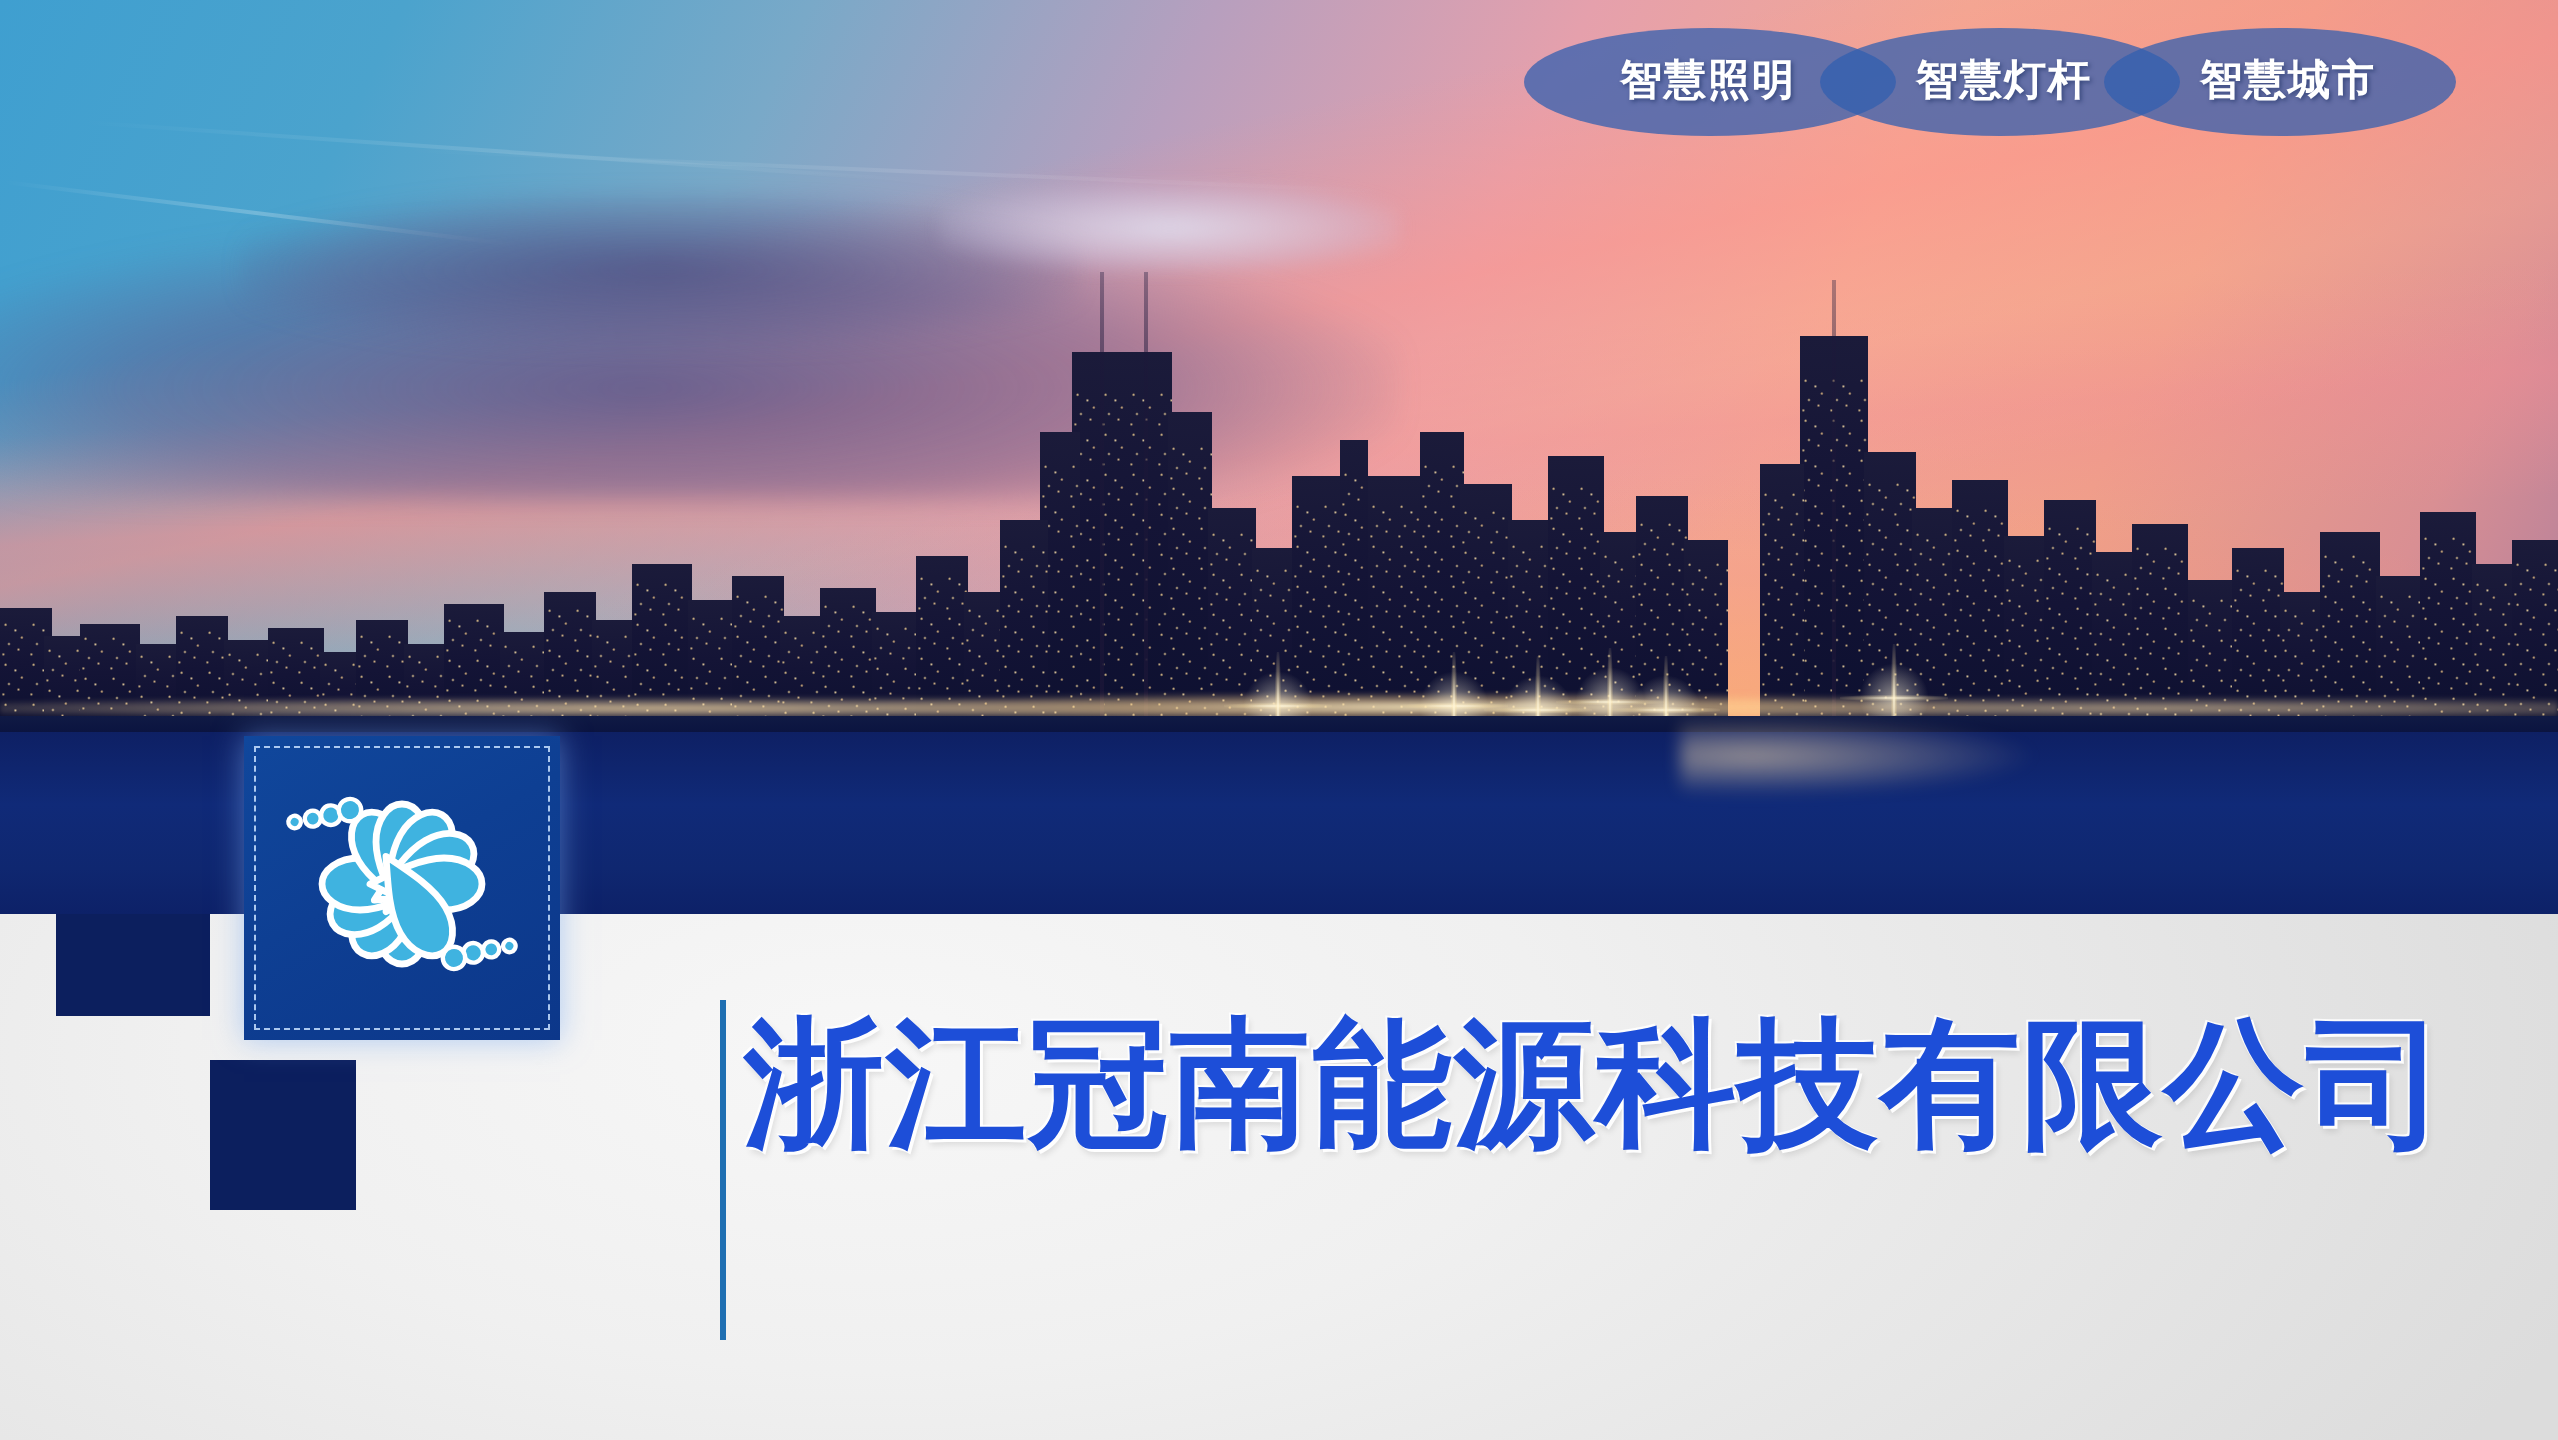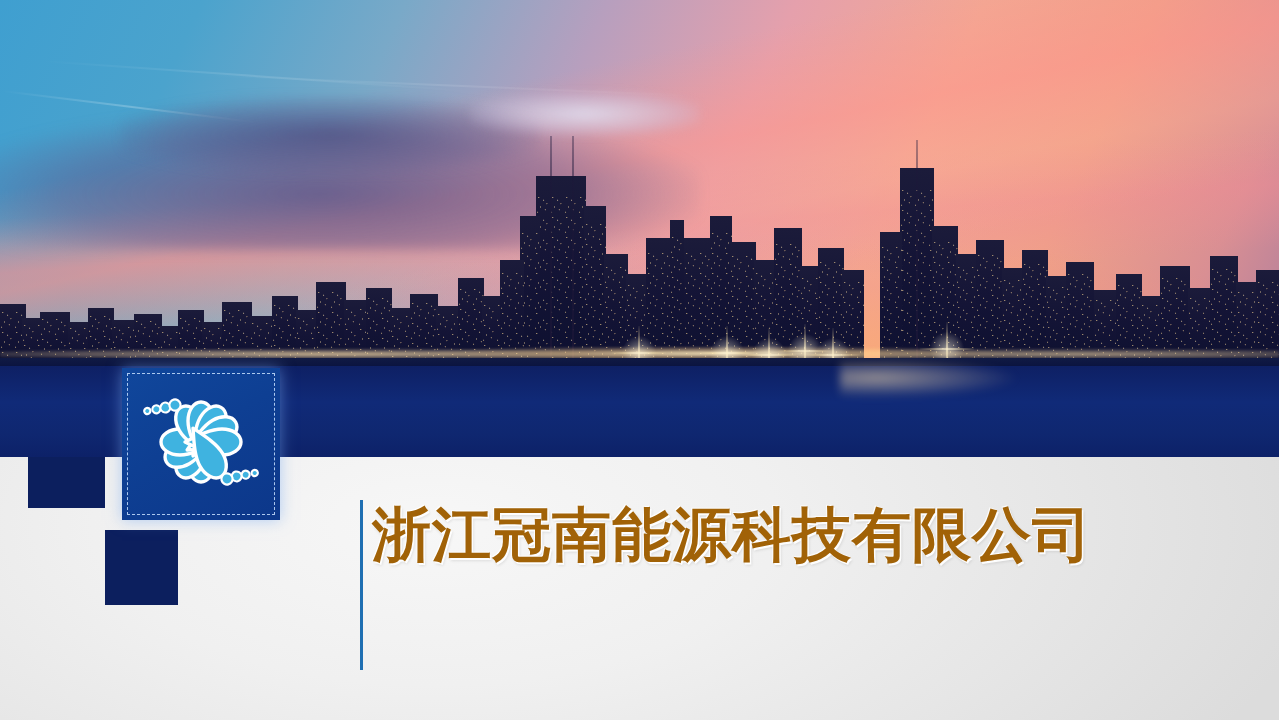--- a/index.html
+++ b/index.html
@@ -220,23 +220,23 @@
   
   .vline {
     position: absolute;
     left: 360px; top: 500px;
     width: 3px; height: 170px;
     background: #1f6fb2;
   }
   .title {
     position: absolute;
     left: 372px; top: 496px;
-    font-size: 59px;
+    font-size: 70px;
     font-weight: bold;
-    color: #a16207;
+    color: #1d4ed8;
     letter-spacing: 1px;
     white-space: nowrap;
     text-shadow:
       1.5px 1.5px 0 rgba(255,255,255,0.95),
       -1px -1px 0 rgba(255,255,255,0.85),
       2px 3px 3px rgba(0,0,0,0.10);
   }
   .subtitle {
     position: absolute;
     left: 552px; top: 595px;
@@ -350,20 +350,28 @@
           <div class="sb-core"></div>
         </div>
       <div class="starburst" style="left:920px; bottom:-10px;">
           <div class="sb-core"></div>
         </div>
 
       <div class="water"></div>
     </div>
   </div>
 
+  <div class="badges">
+    <div class="badge-ell be1"></div>
+    <div class="badge-ell be2"></div>
+    <div class="badge-ell be3"></div>
+    <div class="badge-label bl1">智慧照明</div>
+    <div class="badge-label bl2">智慧灯杆</div>
+    <div class="badge-label bl3">智慧城市</div>
+  </div>
 
   <div class="navy-band"></div>
 
   <div class="gray-panel"></div>
 
   <div class="blk blk-tall"></div>
   <div class="blk blk-small"></div>
 
   <div class="logo-tile">
     <svg class="logo-svg" width="158" height="152" viewBox="0 0 158 152">

